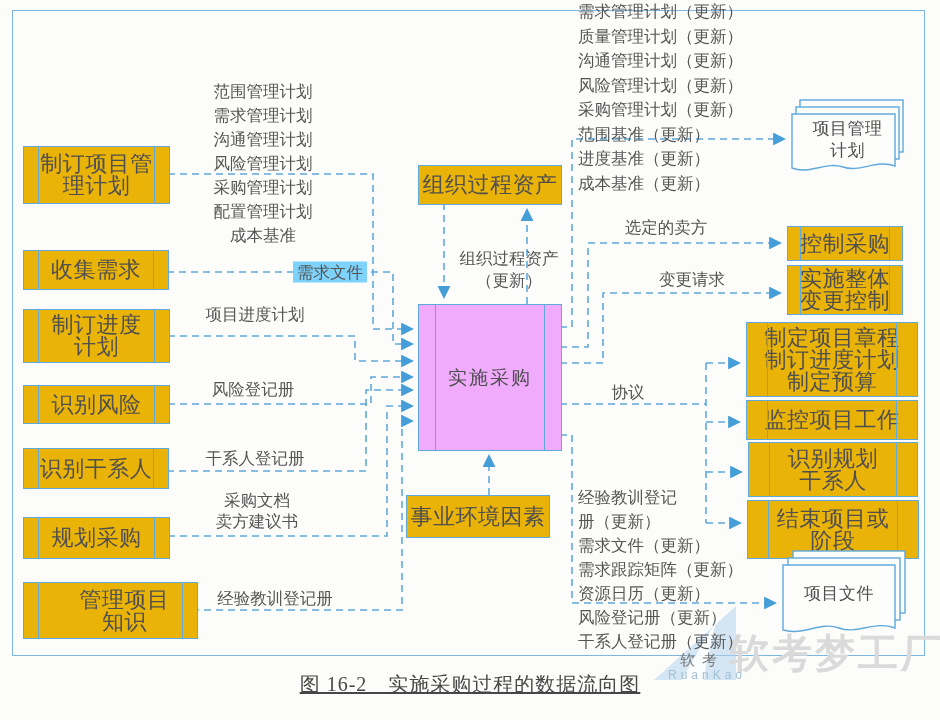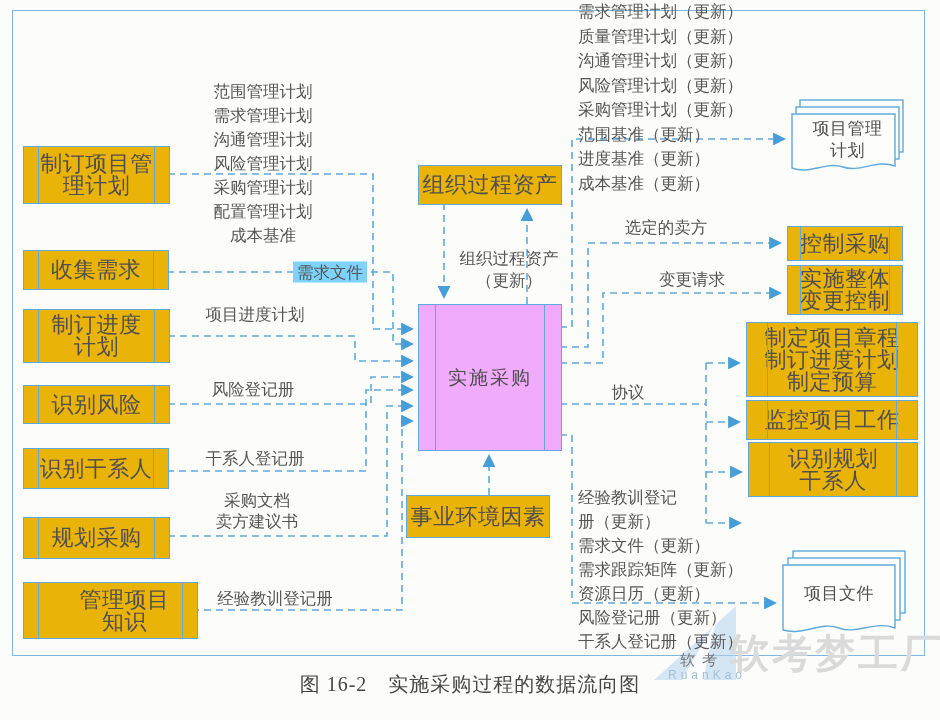--- a/index.html
+++ b/index.html
@@ -34,21 +34,21 @@
     letter-spacing:.5px;}
   
   .wm{position:absolute;z-index:2;pointer-events:none;}
   .wm-big{left:729px;top:626px;font-size:40px;letter-spacing:3px;color:#dadada;
     font-weight:bold;white-space:nowrap;}
   .wm-cn{left:680px;top:651px;font-size:15px;letter-spacing:7px;color:#7a7a7a;}
   .wm-en{left:668px;top:668px;font-size:12px;letter-spacing:4px;color:#a3c0d6;
     font-family:"Liberation Sans",sans-serif;}
   
   .caption{position:absolute;left:0;top:671px;width:940px;text-align:center;
-    font-size:20px;letter-spacing:1px;color:#474747;z-index:4;}
+    font-size:20px;letter-spacing:1px;color:#474747;z-index:4;text-decoration:underline;}
 </style>
 </head>
 <body>
 
 <div class="stage">
 
   <div class="frame"></div>
 
   <svg class="wm" style="left:648px;top:598px;" width="94" height="84" viewBox="0 0 94 84">
     <polygon points="6,82 88,8 88,82" fill="#b3d2ec" opacity="0.55"></polygon>
@@ -108,20 +108,22 @@
 
   <div class="pbox bars" style="left:787px;top:226px;width:114px;height:33px;--inset:12px;">控制采购</div>
   <div class="pbox bars" style="left:787px;top:265px;width:114px;height:48px;--inset:12px;">实施整体
 变更控制</div>
   <div class="pbox bars" style="left:746px;top:322px;width:170px;height:73px;--inset:20px;">制定项目章程
 制订进度计划
 制定预算</div>
   <div class="pbox bars" style="left:746px;top:400px;width:170px;height:38px;--inset:20px;">监控项目工作</div>
   <div class="pbox bars" style="left:748px;top:442px;width:168px;height:53px;--inset:20px;">识别规划
 干系人</div>
+  <div class="pbox bars" style="left:747px;top:500px;width:170px;height:57px;--inset:20px;">结束项目或
+阶段</div>
 
   <div class="doc" style="left:788px;top:97px;width:122px;height:84px;">
     <svg width="122" height="84" viewBox="0 0 122 84">
       <g stroke="#5fa9dc" stroke-width="1.4" fill="#fdfdfc">
         <rect x="12" y="3" width="103" height="52"></rect>
         <rect x="8" y="10" width="103" height="52"></rect>
         <path d="M4,17 L107,17 L107,69 C88,62 72,76 55,70 C38,64 22,78 4,71 Z"></path>
       </g>
     </svg>
     <div class="dlabel" style="left:8px;top:17px;width:103px;height:52px;">项目管理

